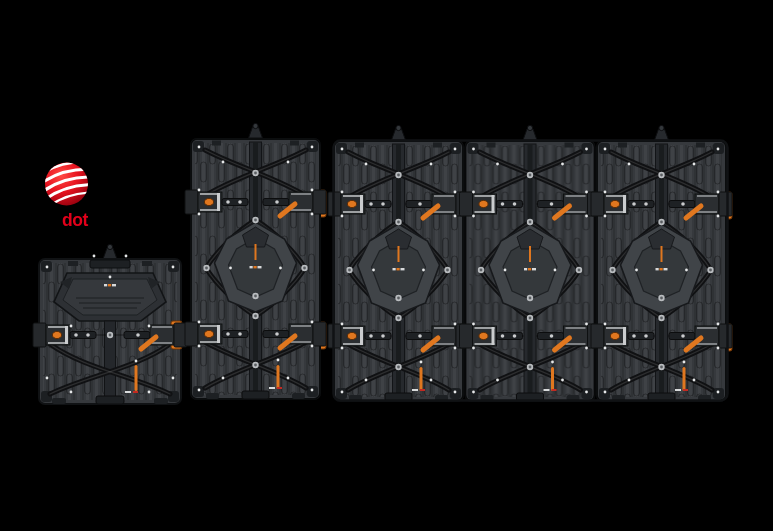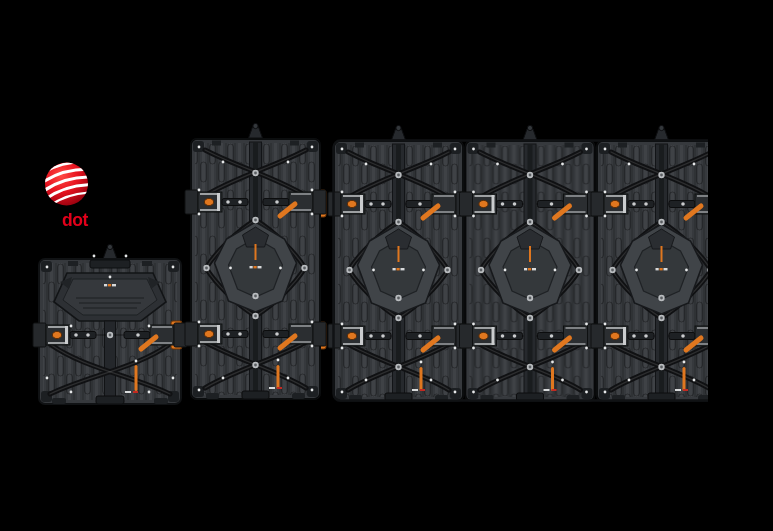--- a/index.html
+++ b/index.html
@@ -1,16 +1,16 @@
 <!DOCTYPE html>
 <html style="--background: #000000; --brand-red: #e2001a; --accent: #e0771f; --panel-base: #36393d; --panel-frame: #101214; --hub: #404448; --hub-inner: #34383b; --brace: #101113; --metal: #b9bcbf; --screw: #e6e8e9;"><head>
 <meta charset="utf-8">
 <style>
   html,body{margin:0;padding:0;background:var(--background,#000);}
-  .stage{position:relative;width:708px;height:531px;background:var(--background,#000);overflow:hidden;}
+  .stage{position:relative;width:773px;height:531px;background:var(--background,#000);overflow:hidden;}
   svg{display:block;}
   text.reddot{font-family:"Liberation Sans",sans-serif;font-weight:bold;font-size:17.5px;letter-spacing:-0.5px;fill:var(--brand-red,#e2001a);}
 </style>
 </head>
 <body>
 
 <div class="stage">
 <svg width="773" height="531" viewBox="0 0 773 531">
   <defs>
     <radialGradient id="ballgrad" cx="38%" cy="30%" r="75%">

